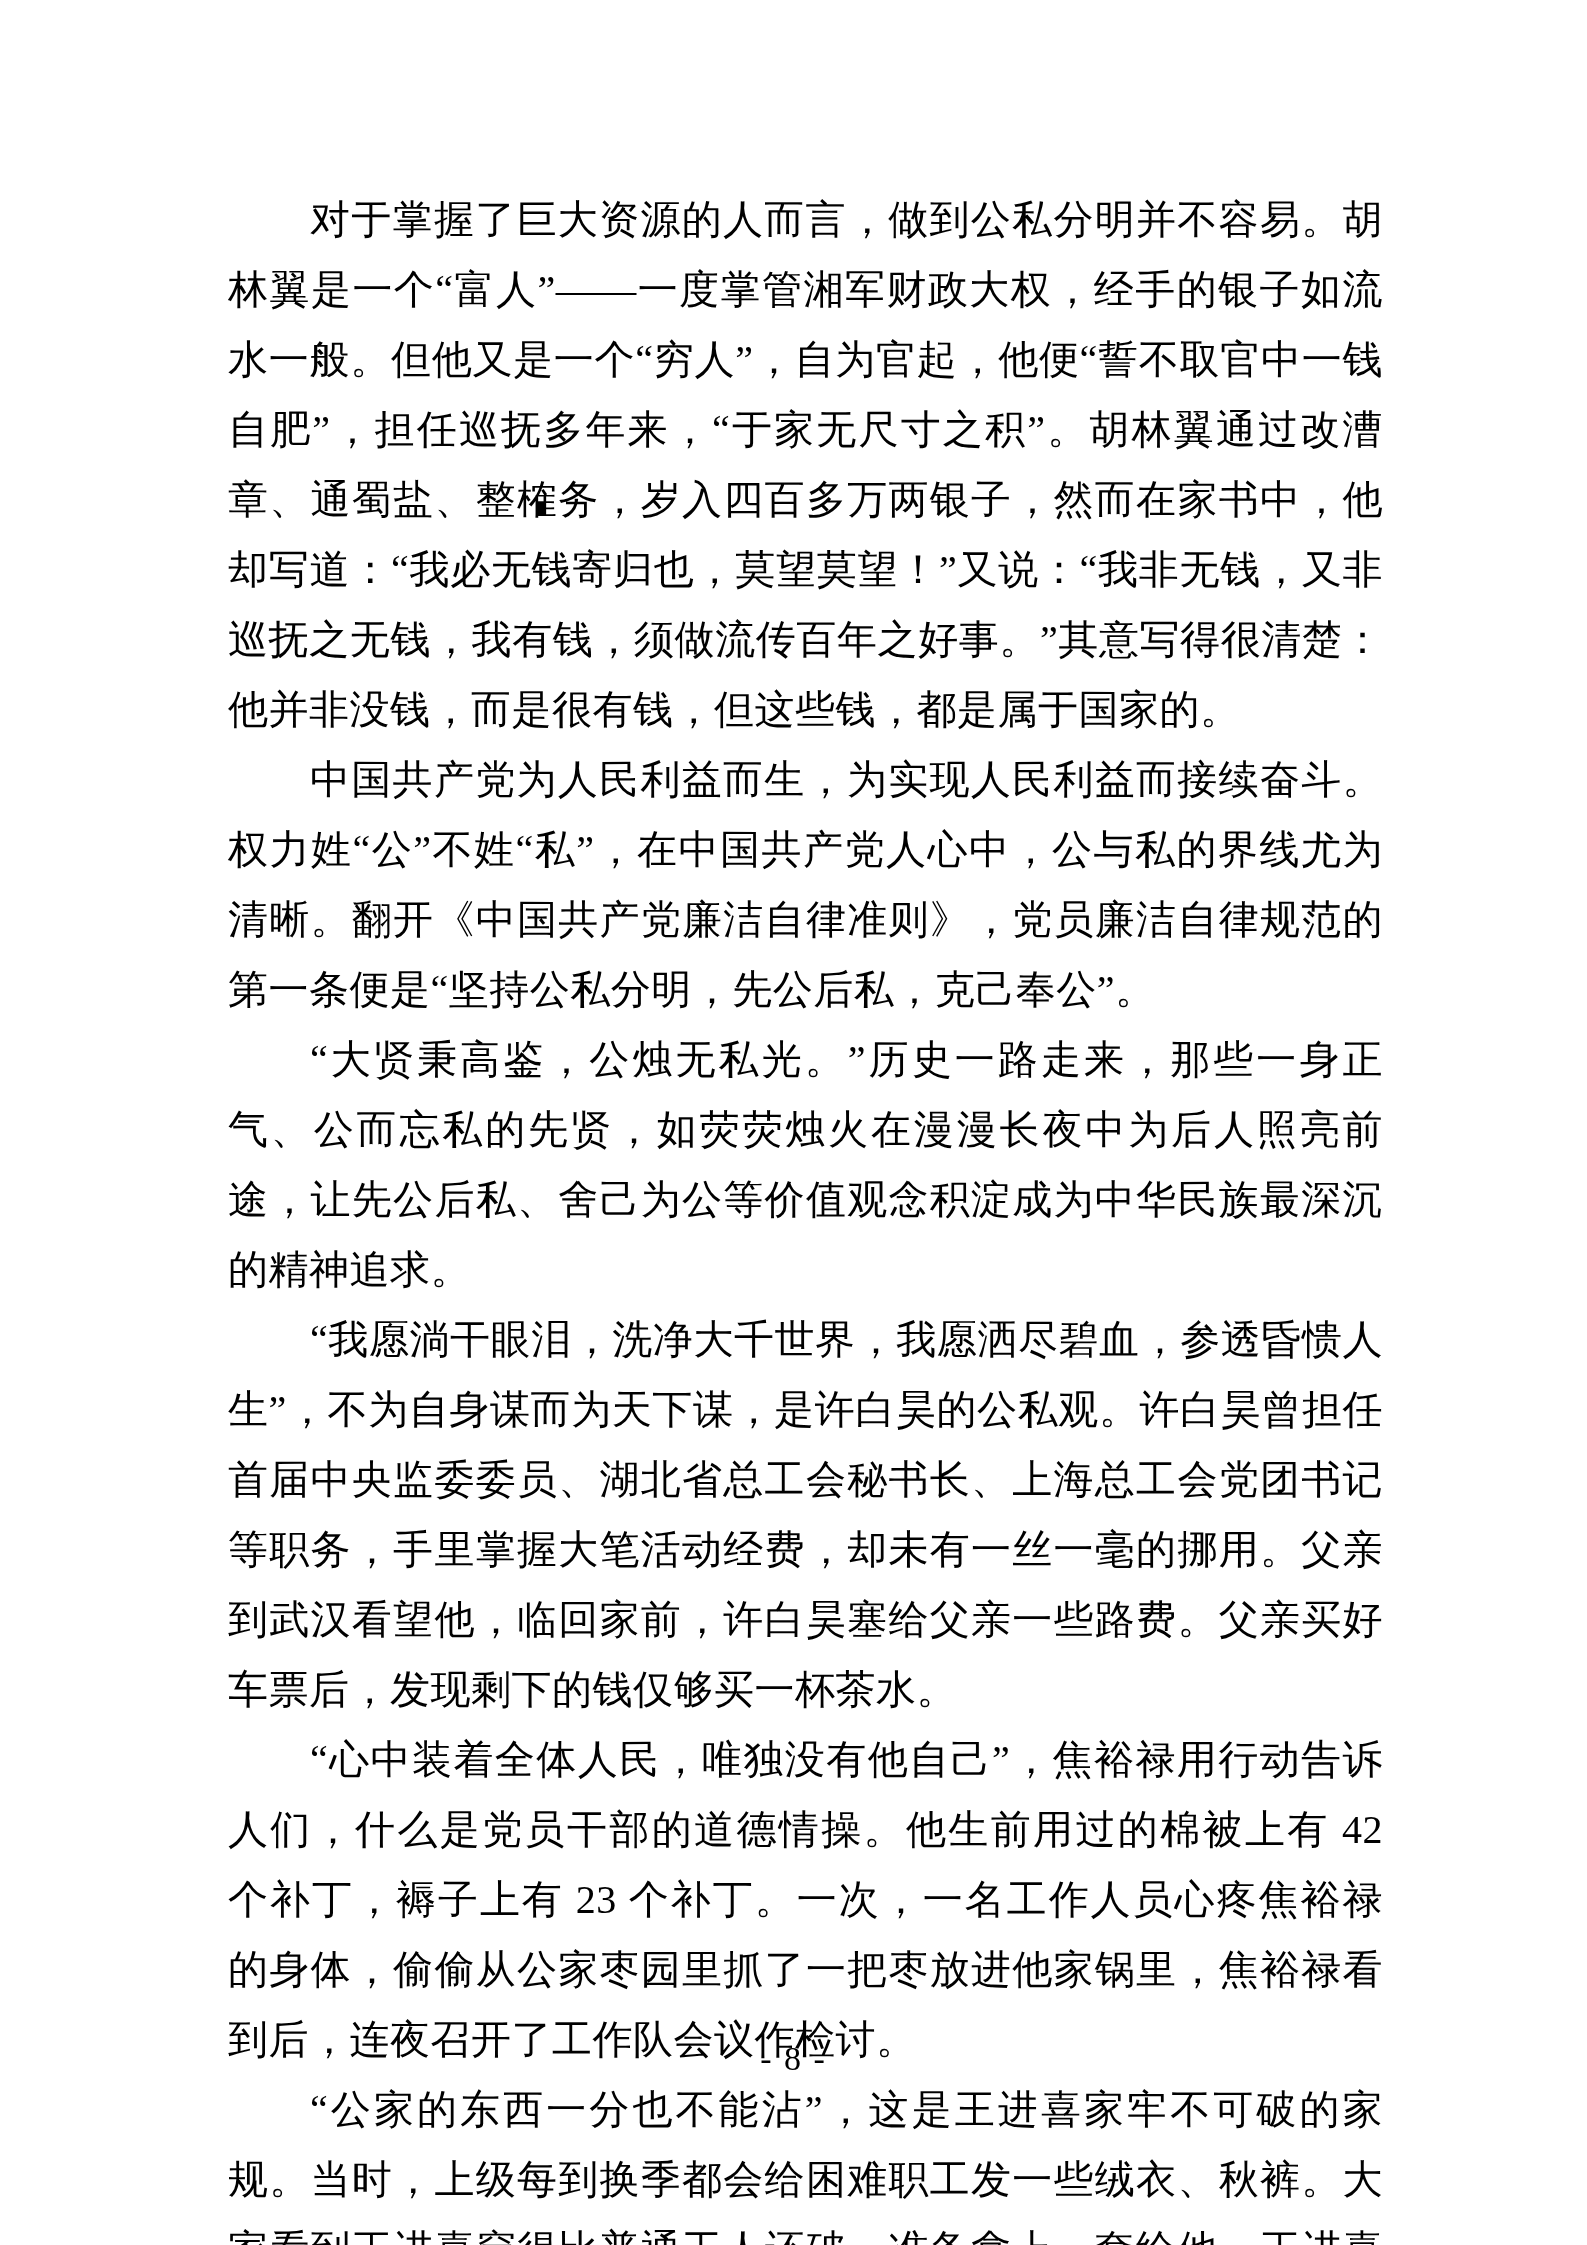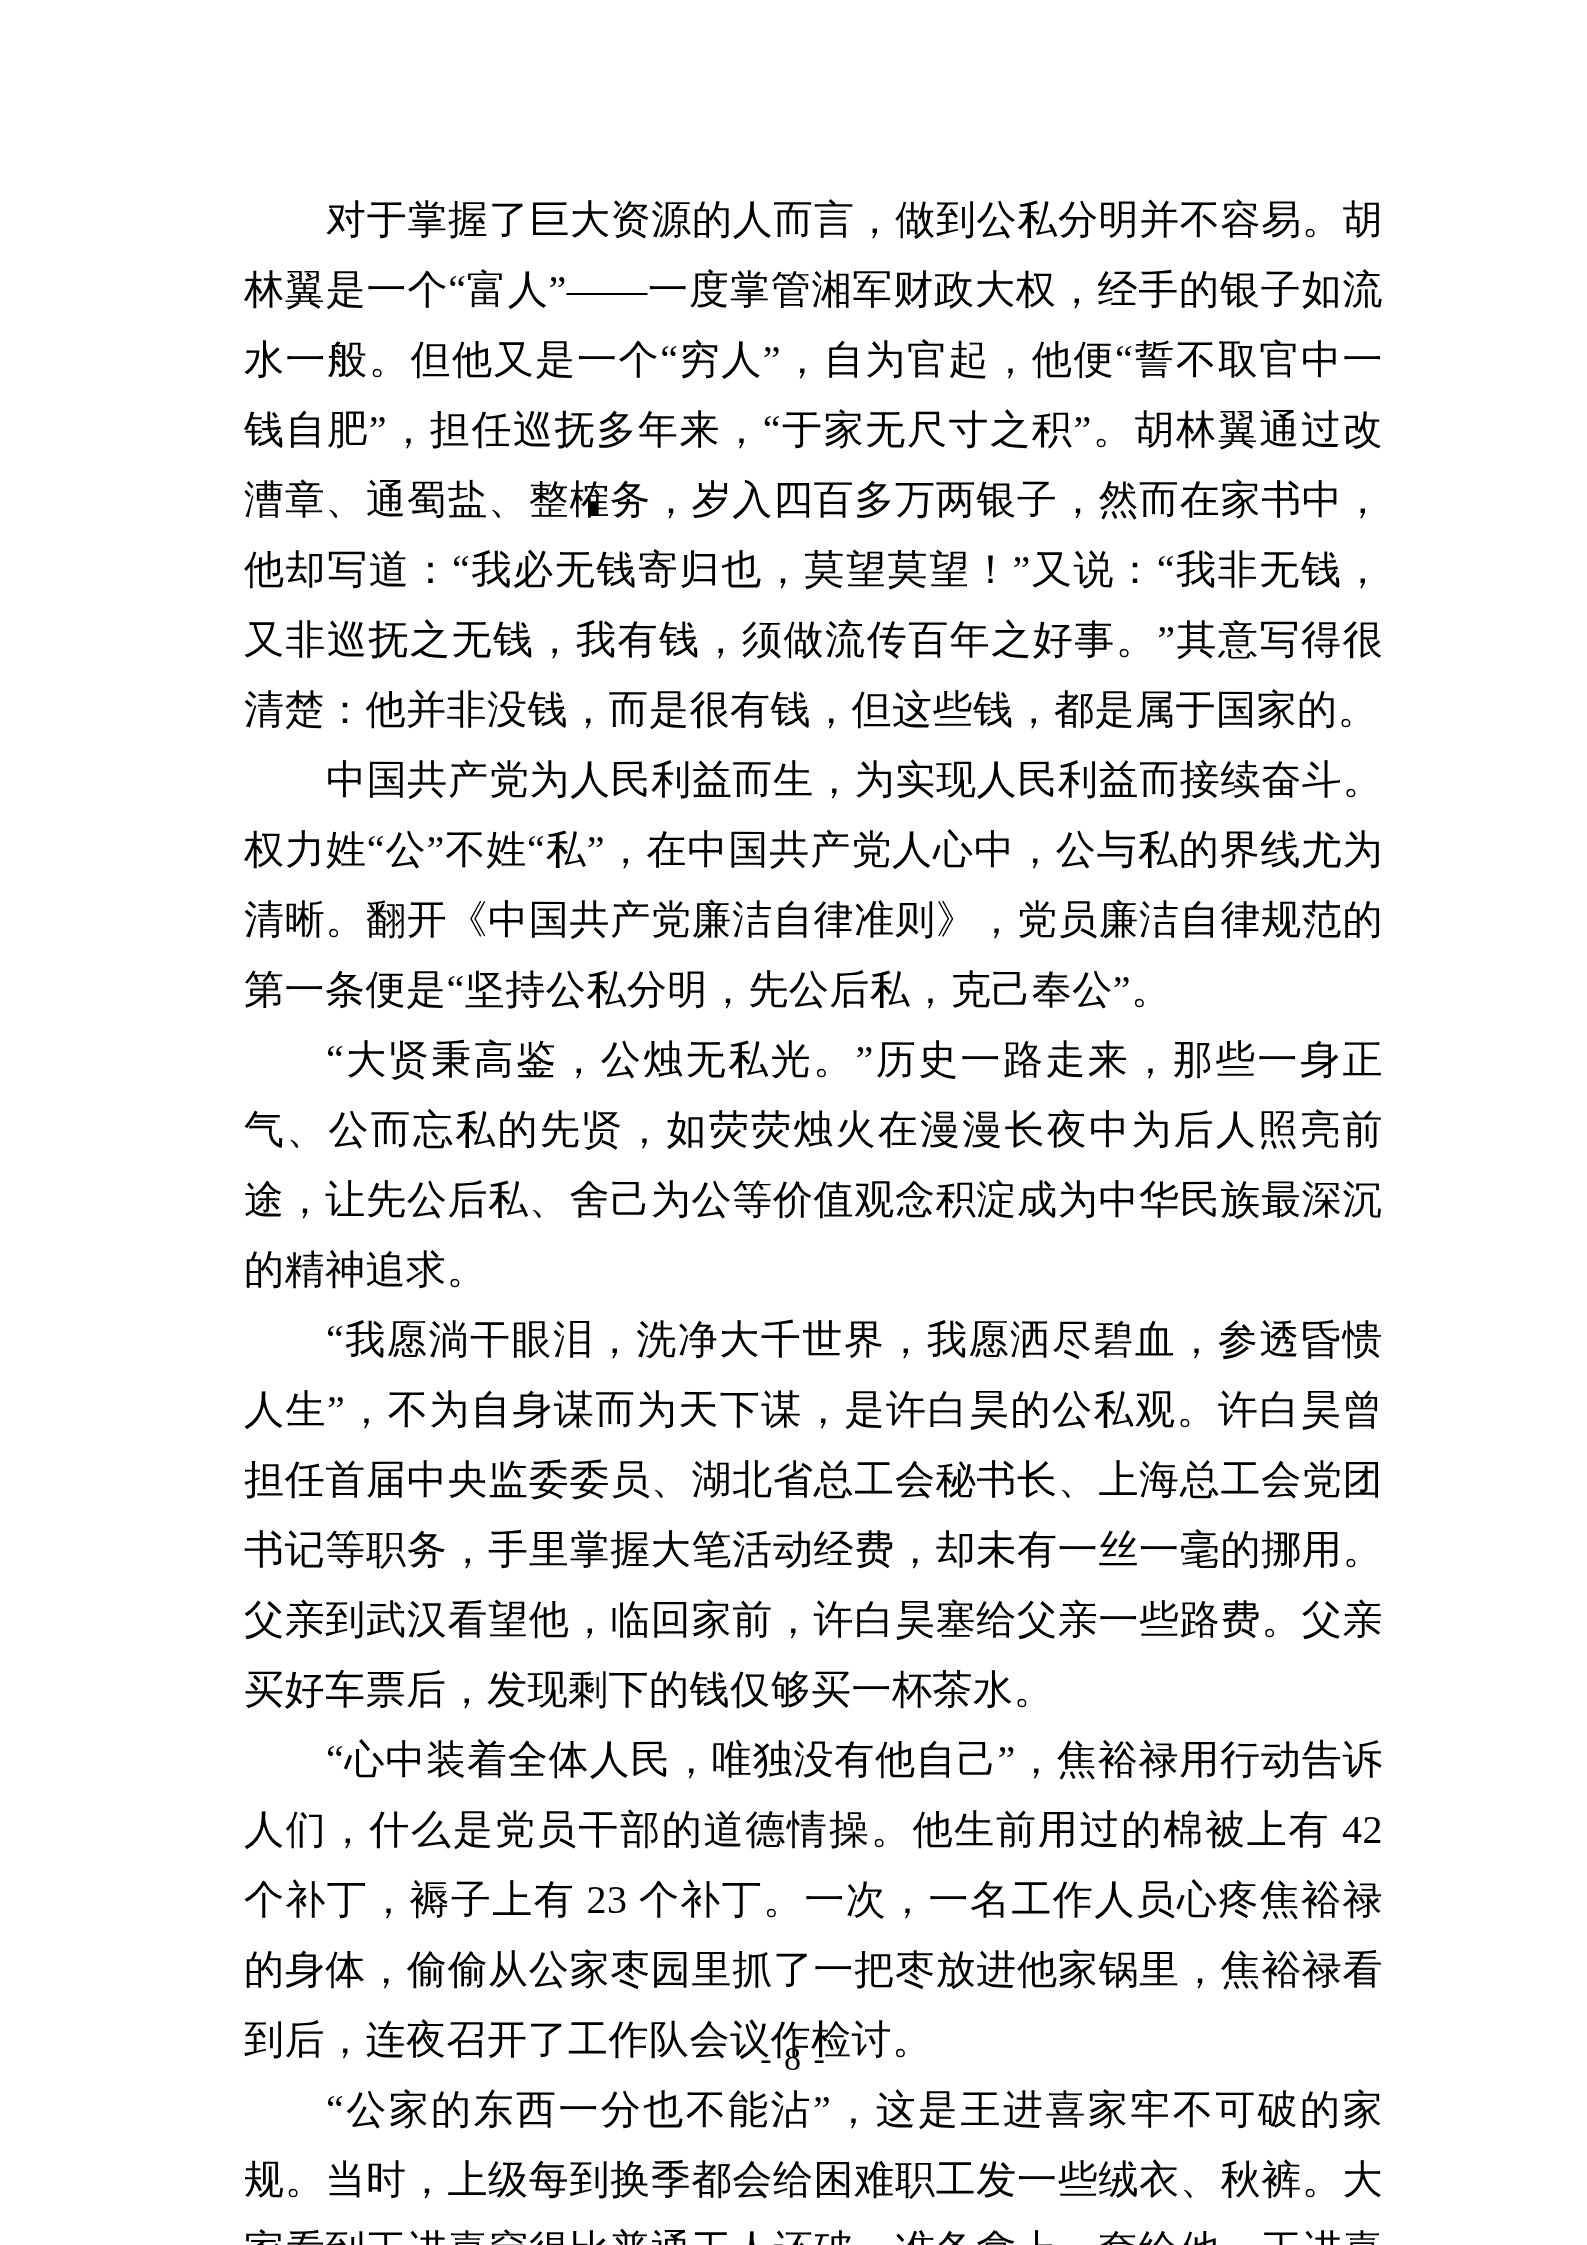--- a/index.html
+++ b/index.html
@@ -24,21 +24,21 @@
     left: 228px;
     top: 185px;
     width: 1155px;
   }
   .para {
     font-size: 40px;
     line-height: 70px;
     text-align: justify;
     text-justify: inter-ideograph;
     text-indent: 82px;
-    margin: 0 0 0 16px;
+    margin: 0 0 0 0;
     letter-spacing: 0.5px;
     word-break: break-all;
   }
   .footer {
     position: absolute;
     left: 0;
     top: 2040px;
     width: 100%;
     text-align: center;
     font-size: 34px;

